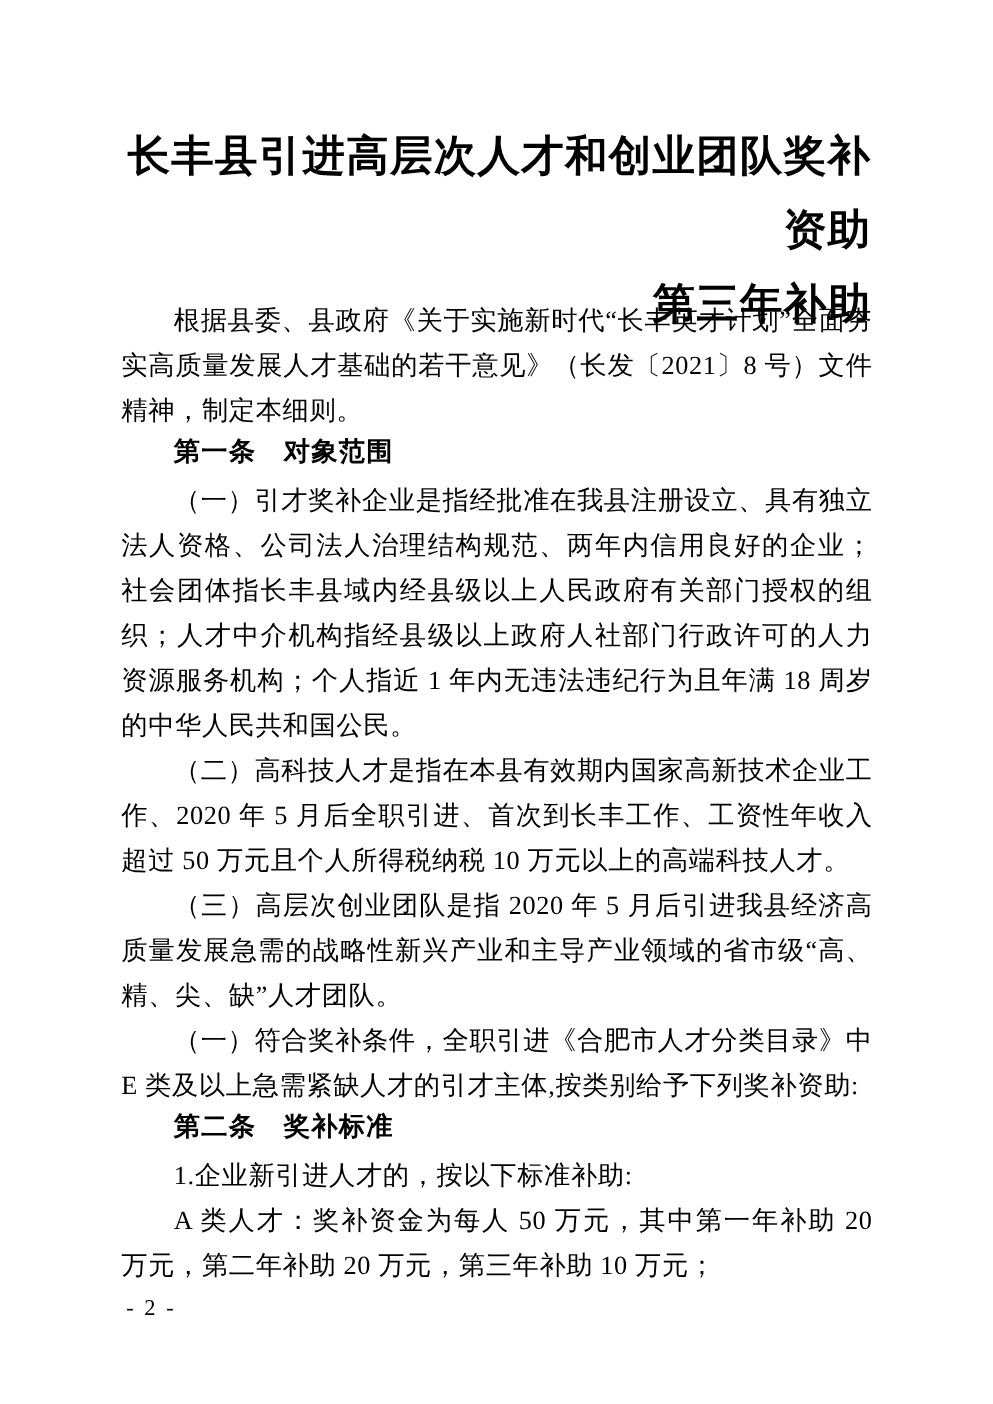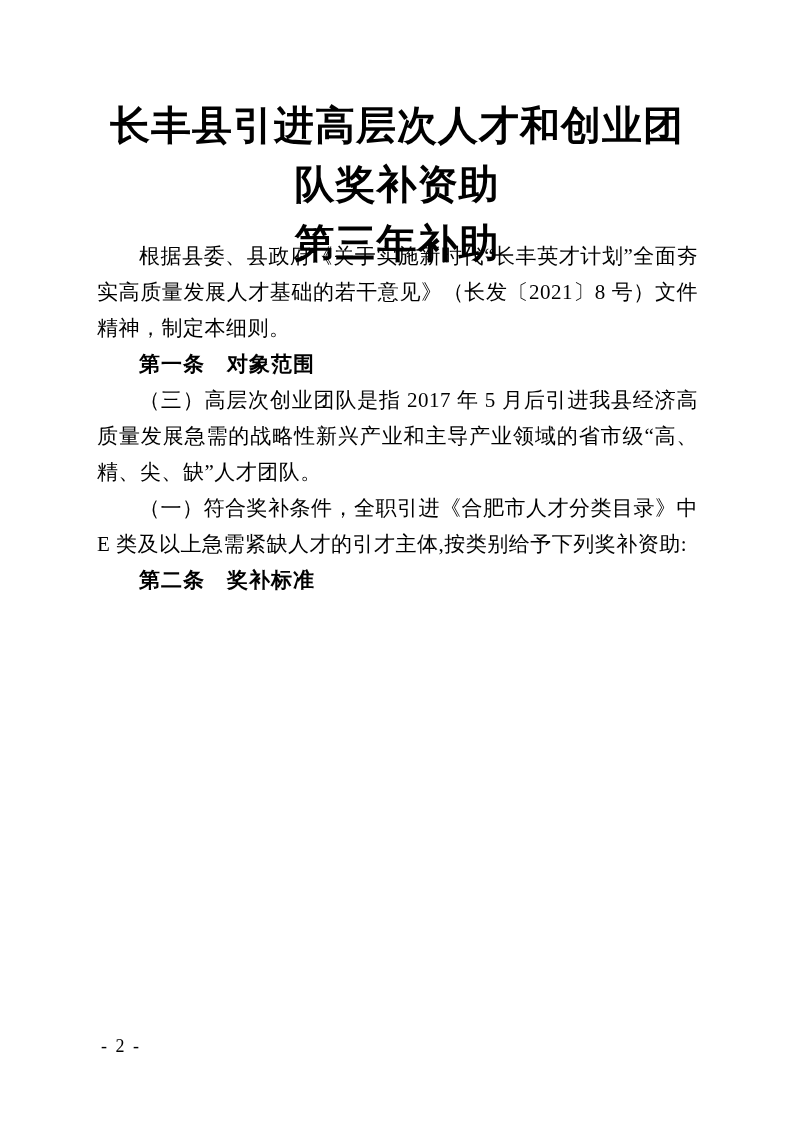--- a/index.html
+++ b/index.html
@@ -14,23 +14,23 @@
     background: #ffffff;
     color: #000000;
     overflow: hidden;
     font-family: "Liberation Serif", serif;
   }
   .doc-title {
     position: absolute;
     top: 96px;
     left: 97px;
     width: 600px;
-    text-align: center;
+    text-align: right;
     font-weight: bold;
-    font-size: 40px;
+    font-size: 34px;
     line-height: 59px;
     font-family: "Liberation Serif", serif;
     letter-spacing: 1px;
   }
   .doc-body {
     position: absolute;
     top: 238px;
     left: 97px;
     width: 601px;
   }
@@ -40,21 +40,21 @@
     line-height: 36px;
     text-align: justify;
     text-align-last: left;
     text-indent: 2em;
     letter-spacing: 0.5px;
     font-family: "Liberation Serif", serif;
     word-break: break-all;
   }
   .para.heading {
     font-weight: bold;
-    font-family: Liberation Serif, serif;
+    font-family: Liberation Mono, monospace;
     letter-spacing: 1px;
   }
   .page-number {
     position: absolute;
     left: 101px;
     top: 1036px;
     font-size: 18px;
     letter-spacing: 2px;
     font-family: "Liberation Serif", serif;
   }
@@ -65,20 +65,24 @@
 <div class="page">
 
   <div class="doc-title">
     <div>长丰县引进高层次人才和创业团队奖补资助</div>
     <div>第三年补助</div>
   </div>
 
   <div class="doc-body">
       <p class="para body">根据县委、县政府《关于实施新时代“长丰英才计划”全面夯实高质量发展人才基础的若干意见》（长发〔2021〕8 号）文件精神，制定本细则。</p>
       <p class="para heading">第一条　对象范围</p>
-      <p class="para body">（三）高层次创业团队是指 2017 年 5 月后引进我县经济高质量发展急需的战略性新兴产业和主导产业领域的省市级“高、精、尖、缺”人才团队。</p>
+      <p class="para body">（一）引才奖补企业是指经批准在我县注册设立、具有独立法人资格、公司法人治理结构规范、两年内信用良好的企业；社会团体指长丰县域内经县级以上人民政府有关部门授权的组织；人才中介机构指经县级以上政府人社部门行政许可的人力资源服务机构；个人指近 1 年内无违法违纪行为且年满 18 周岁的中华人民共和国公民。</p>
+      <p class="para body">（二）高科技人才是指在本县有效期内国家高新技术企业工作、2020 年 5 月后全职引进、首次到长丰工作、工资性年收入超过 50 万元且个人所得税纳税 10 万元以上的高端科技人才。</p>
+      <p class="para body">（三）高层次创业团队是指 2020 年 5 月后引进我县经济高质量发展急需的战略性新兴产业和主导产业领域的省市级“高、精、尖、缺”人才团队。</p>
       <p class="para body">（一）符合奖补条件，全职引进《合肥市人才分类目录》中 E 类及以上急需紧缺人才的引才主体,按类别给予下列奖补资助:</p>
       <p class="para heading">第二条　奖补标准</p>
+      <p class="para body">1.企业新引进人才的，按以下标准补助:</p>
+      <p class="para body">A 类人才：奖补资金为每人 50 万元，其中第一年补助 20 万元，第二年补助 20 万元，第三年补助 10 万元；</p>
     </div>
 
   <div class="page-number">- 2 -</div>
 
 </div>
 
 </body></html>

